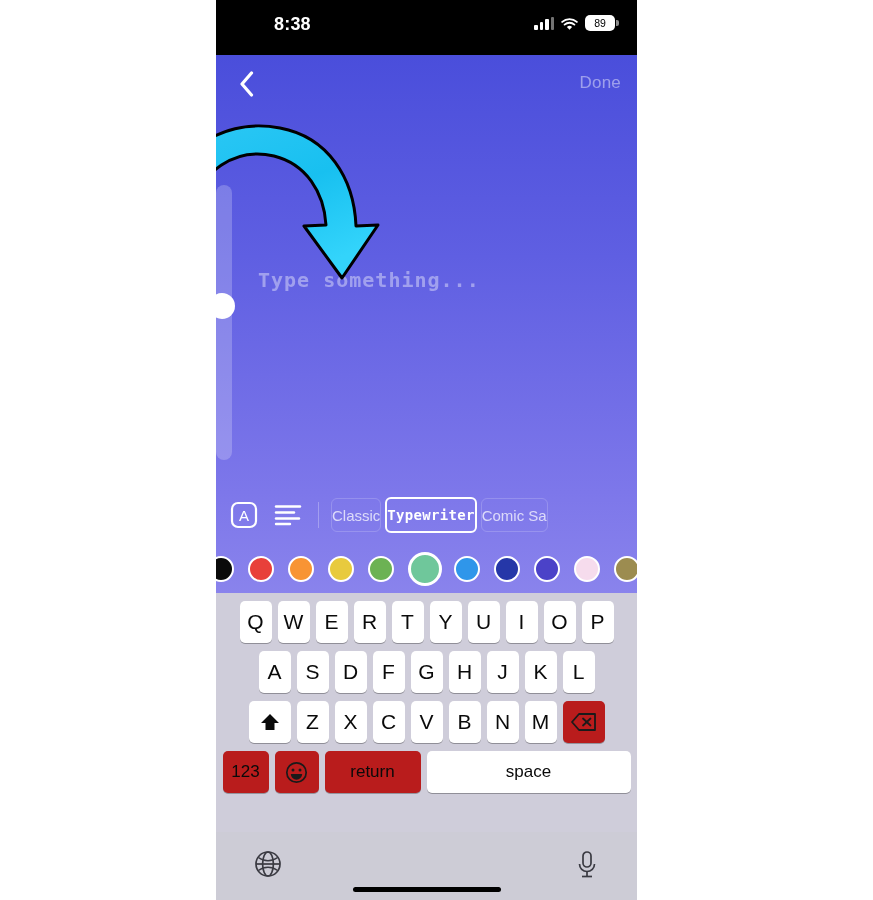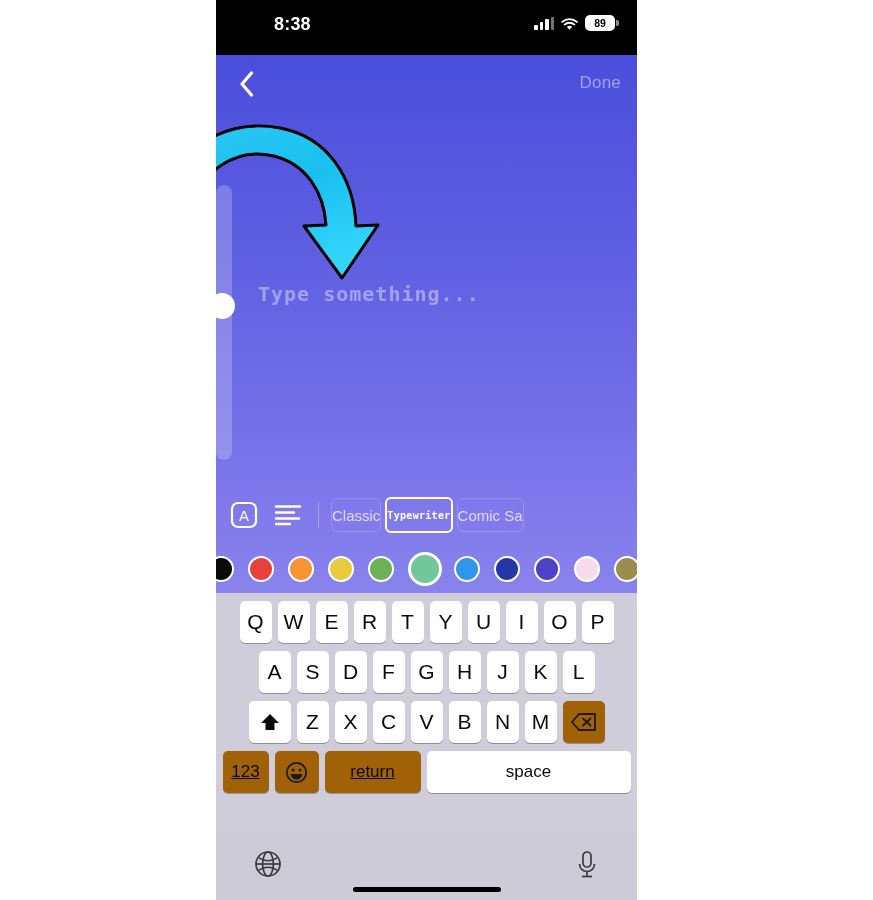--- a/index.html
+++ b/index.html
@@ -55,21 +55,21 @@
   .bars i:nth-child(4) { height: 13px; opacity: .45; }
   .wifi { width: 17px; height: 13px; position: relative; }
   .battery {
     position: relative;
     width: 30px; height: 16px;
     background: #ffffff;
     border-radius: 5px;
     display: flex; align-items: center; justify-content: center;
   }
   .battery span {
-    font-size: 10.5px; font-weight: bold; color: #000;
+    font-size: 10.5px; font-weight: normal; color: #000;
     line-height: 1;
   }
   .battery:after {
     content: "";
     position: absolute; right: -3.5px; top: 5px;
     width: 2.5px; height: 6px;
     background: rgba(255,255,255,.55);
     border-radius: 0 2px 2px 0;
   }
 
@@ -108,21 +108,21 @@
     position: absolute;
     left: -7px; top: 108px;
     width: 26px; height: 26px;
     background: #ffffff;
     border-radius: 50%;
   }
 
   
   #placeholder-text {
     position: absolute;
-    left: 42px; top: 227px;
+    left: 42px; top: 213px;
     font-family: "DejaVu Sans Mono", "Liberation Mono", monospace;
     font-size: 20px;
     font-weight: bold;
     letter-spacing: 1px;
     color: rgba(255,255,255,.40);
     white-space: nowrap;
   }
 
   
   #annotation-arrow {
@@ -163,21 +163,21 @@
     border-radius: 6px;
     color: rgba(255,255,255,.72);
     font-size: 15px;
     white-space: nowrap;
   }
   .font-chip.selected {
     border: 2.5px solid #ffffff;
     color: #ffffff;
     font-family: "DejaVu Sans Mono", "Liberation Mono", monospace;
     font-weight: bold;
-    font-size: 10px;
+    font-size: 14px;
     letter-spacing: .3px;
     text-align: right;
   }
 
   
   #color-row {
     position: absolute;
     left: 0; top: 490px;
     width: 421px; height: 48px;
     display: flex;
@@ -211,21 +211,21 @@
   .key {
     width: 32px; height: 42px;
     background: #ffffff;
     border-radius: 5px;
     display: flex; align-items: center; justify-content: center;
     font-size: 21px;
     color: #0a0a0a;
     box-shadow: 0 1px 0 rgba(0,0,0,.30);
   }
   .key.wide  { width: 42px; }
-  .key.dark  { background: #a16207; box-shadow: 0 1px 0 rgba(0,0,0,.28); text-decoration: underline; }
+  .key.dark  { background: #b91c1c; box-shadow: 0 1px 0 rgba(0,0,0,.28); }
   .key.spacebar { width: 204px; font-size: 17px; }
   .key.num   { width: 46px; font-size: 17px; }
   .key.emoji { width: 44px; font-size: 20px; }
   .key.ret   { width: 96px; font-size: 17px; }
   #kb-row-3 { gap: 6px; }
   #kb-bottom-bar {
     position: absolute;
     left: 0; bottom: 0;
     width: 421px; height: 68px;
     background: #cdccd6;

